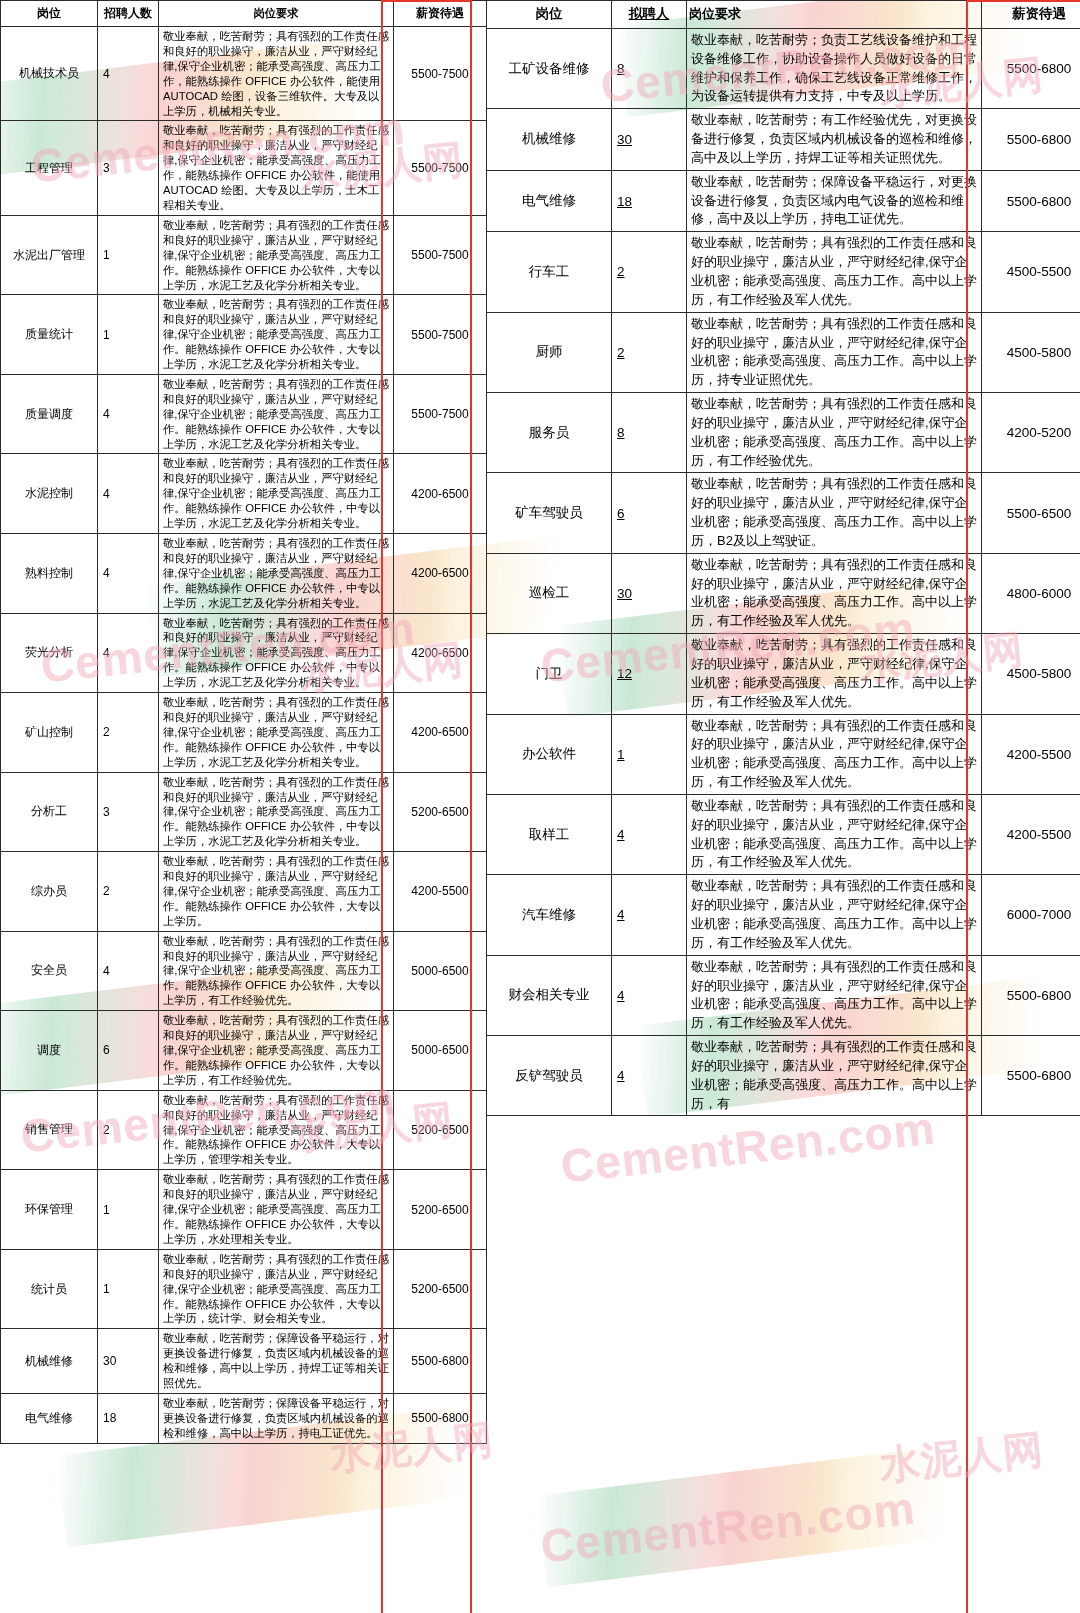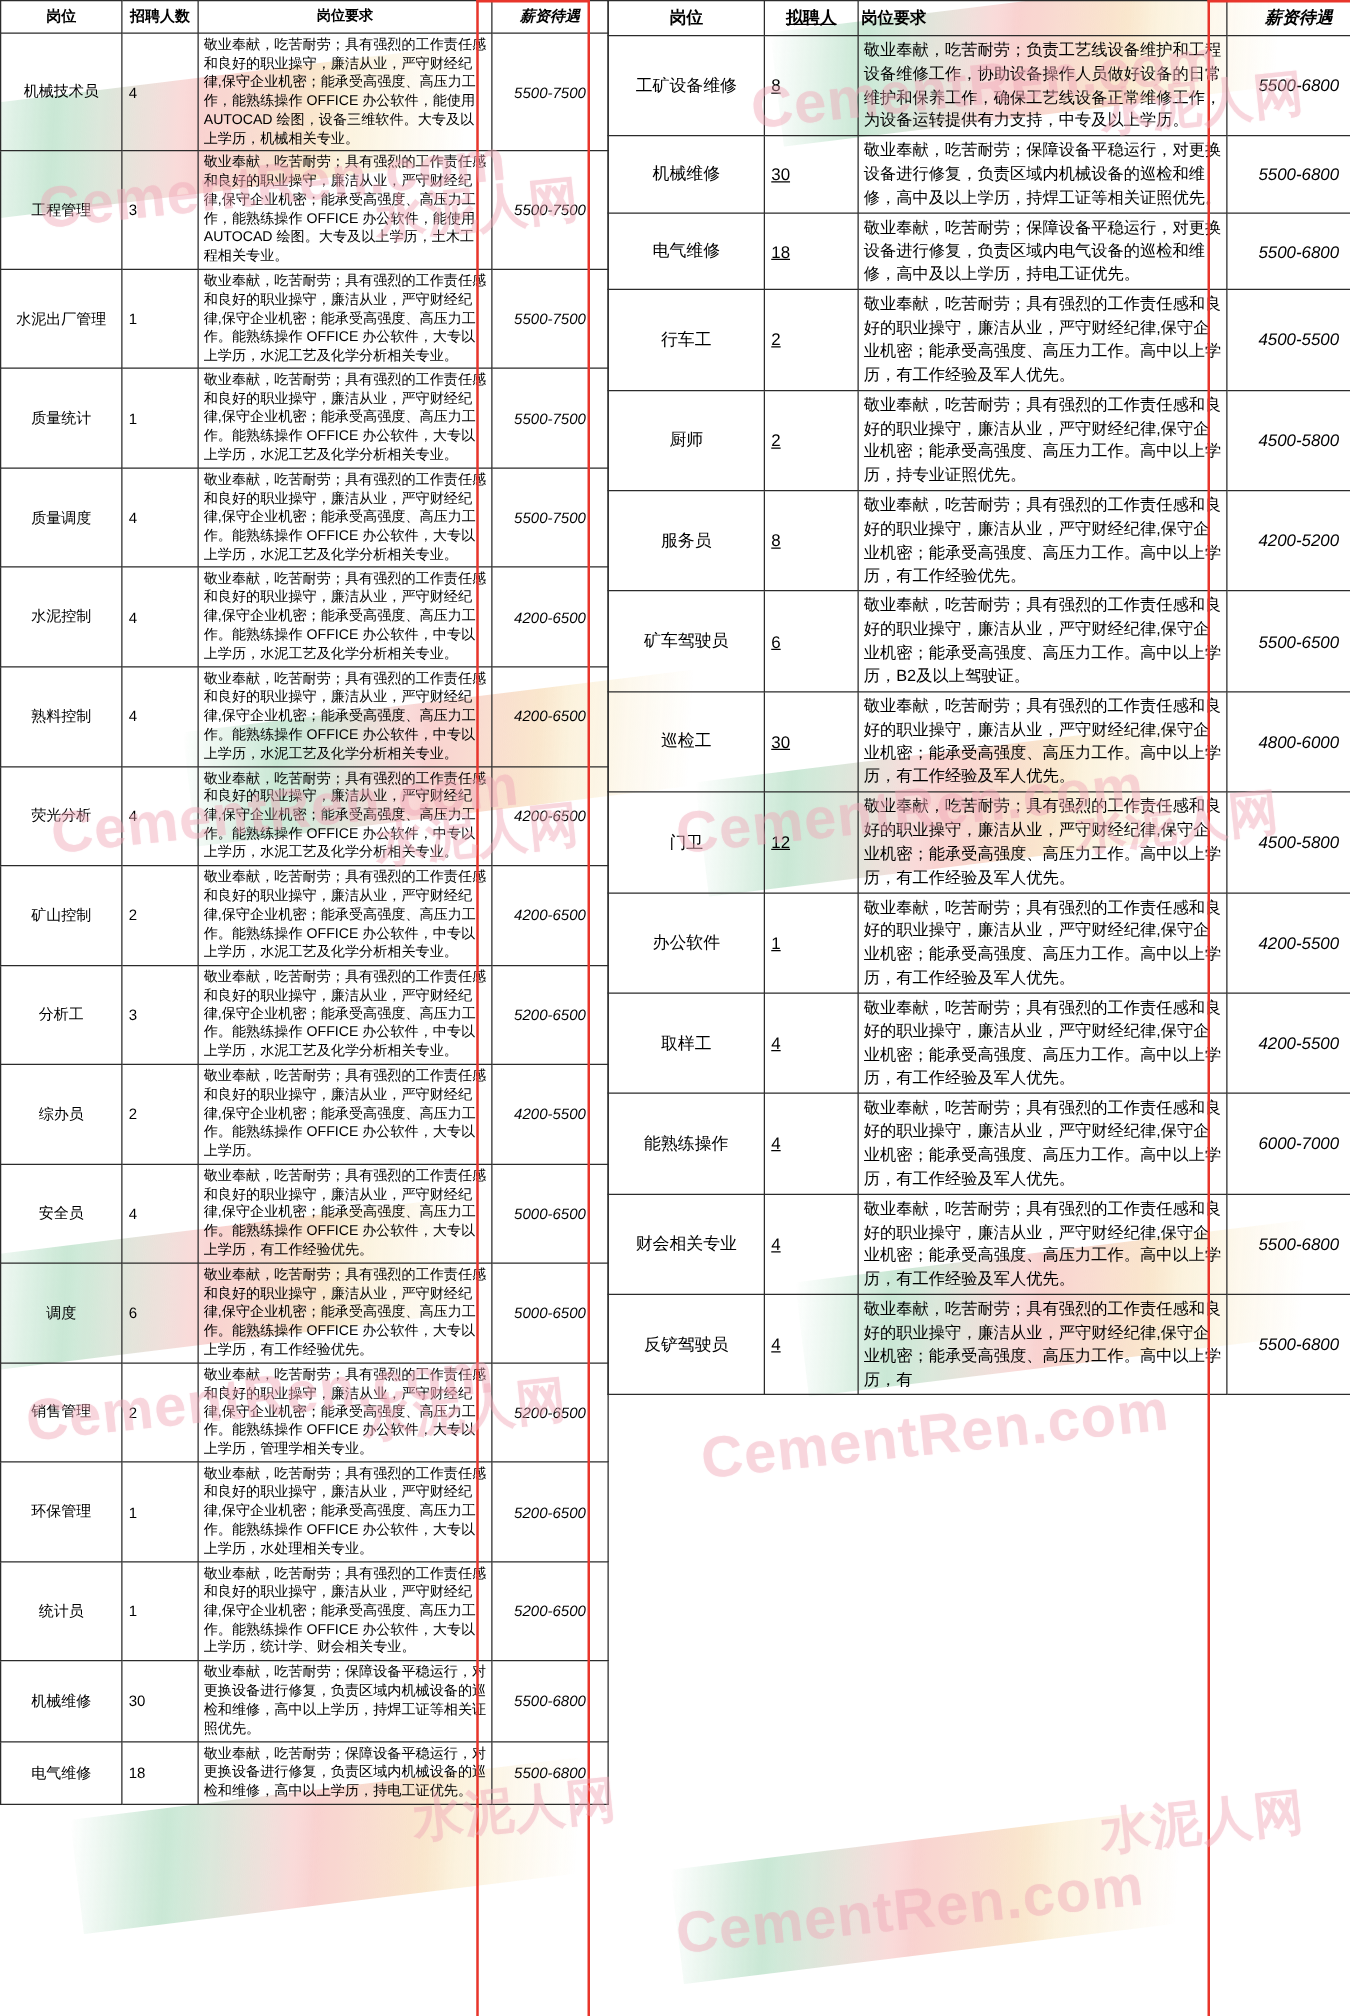--- a/index.html
+++ b/index.html
@@ -42,21 +42,21 @@
     background: transparent;
   }
   table.jobs th {
     font-weight: bold;
     text-align: center;
     padding: 4px 2px;
   }
   .c-post { text-align: center; }
   .c-num  { text-align: left; padding-left: 5px; }
   .c-req  { text-align: left; padding: 2px 4px; line-height: 1.32; }
-  .c-pay  { text-align: center; font-style: italic; }
+  .c-pay  { text-align: center; }
 
   
   .left-wrap table.jobs { font-size: 11.5px; }
   .left-wrap th { font-size: 12.5px; }
   .left-wrap .c-post { width: 92px; font-size: 12px; }
   .left-wrap .c-num  { width: 56px; font-size: 12px; }
   .left-wrap .c-req  { width: 230px; font-size: 11.3px; }
   .left-wrap .c-pay  { width: 88px; font-size: 12px; }
 
   
@@ -269,21 +269,21 @@
       <tbody>
           <tr>
             <td class="c-post">工矿设备维修</td>
             <td class="c-num">8</td>
             <td class="c-req">敬业奉献，吃苦耐劳；负责工艺线设备维护和工程设备维修工作，协助设备操作人员做好设备的日常维护和保养工作，确保工艺线设备正常维修工作，为设备运转提供有力支持，中专及以上学历。</td>
             <td class="c-pay">5500-6800</td>
           </tr>
           <tr>
             <td class="c-post">机械维修</td>
             <td class="c-num">30</td>
-            <td class="c-req">敬业奉献，吃苦耐劳；保障设备平稳运行，对更换设备进行修复，负责区域内机械设备的巡检和维修，高中及以上学历，持焊工证等相关证照优先。</td>
+            <td class="c-req">敬业奉献，吃苦耐劳；有工作经验优先，对更换设备进行修复，负责区域内机械设备的巡检和维修，高中及以上学历，持焊工证等相关证照优先。</td>
             <td class="c-pay">5500-6800</td>
           </tr>
           <tr>
             <td class="c-post">电气维修</td>
             <td class="c-num">18</td>
             <td class="c-req">敬业奉献，吃苦耐劳；保障设备平稳运行，对更换设备进行修复，负责区域内电气设备的巡检和维修，高中及以上学历，持电工证优先。</td>
             <td class="c-pay">5500-6800</td>
           </tr>
           <tr>
             <td class="c-post">行车工</td>
@@ -327,21 +327,21 @@
             <td class="c-req">敬业奉献，吃苦耐劳；具有强烈的工作责任感和良好的职业操守，廉洁从业，严守财经纪律,保守企业机密；能承受高强度、高压力工作。高中以上学历，有工作经验及军人优先。</td>
             <td class="c-pay">4200-5500</td>
           </tr>
           <tr>
             <td class="c-post">取样工</td>
             <td class="c-num">4</td>
             <td class="c-req">敬业奉献，吃苦耐劳；具有强烈的工作责任感和良好的职业操守，廉洁从业，严守财经纪律,保守企业机密；能承受高强度、高压力工作。高中以上学历，有工作经验及军人优先。</td>
             <td class="c-pay">4200-5500</td>
           </tr>
           <tr>
-            <td class="c-post">能熟练操作</td>
+            <td class="c-post">汽车维修</td>
             <td class="c-num">4</td>
             <td class="c-req">敬业奉献，吃苦耐劳；具有强烈的工作责任感和良好的职业操守，廉洁从业，严守财经纪律,保守企业机密；能承受高强度、高压力工作。高中以上学历，有工作经验及军人优先。</td>
             <td class="c-pay">6000-7000</td>
           </tr>
           <tr>
             <td class="c-post">财会相关专业</td>
             <td class="c-num">4</td>
             <td class="c-req">敬业奉献，吃苦耐劳；具有强烈的工作责任感和良好的职业操守，廉洁从业，严守财经纪律,保守企业机密；能承受高强度、高压力工作。高中以上学历，有工作经验及军人优先。</td>
             <td class="c-pay">5500-6800</td>
           </tr>

